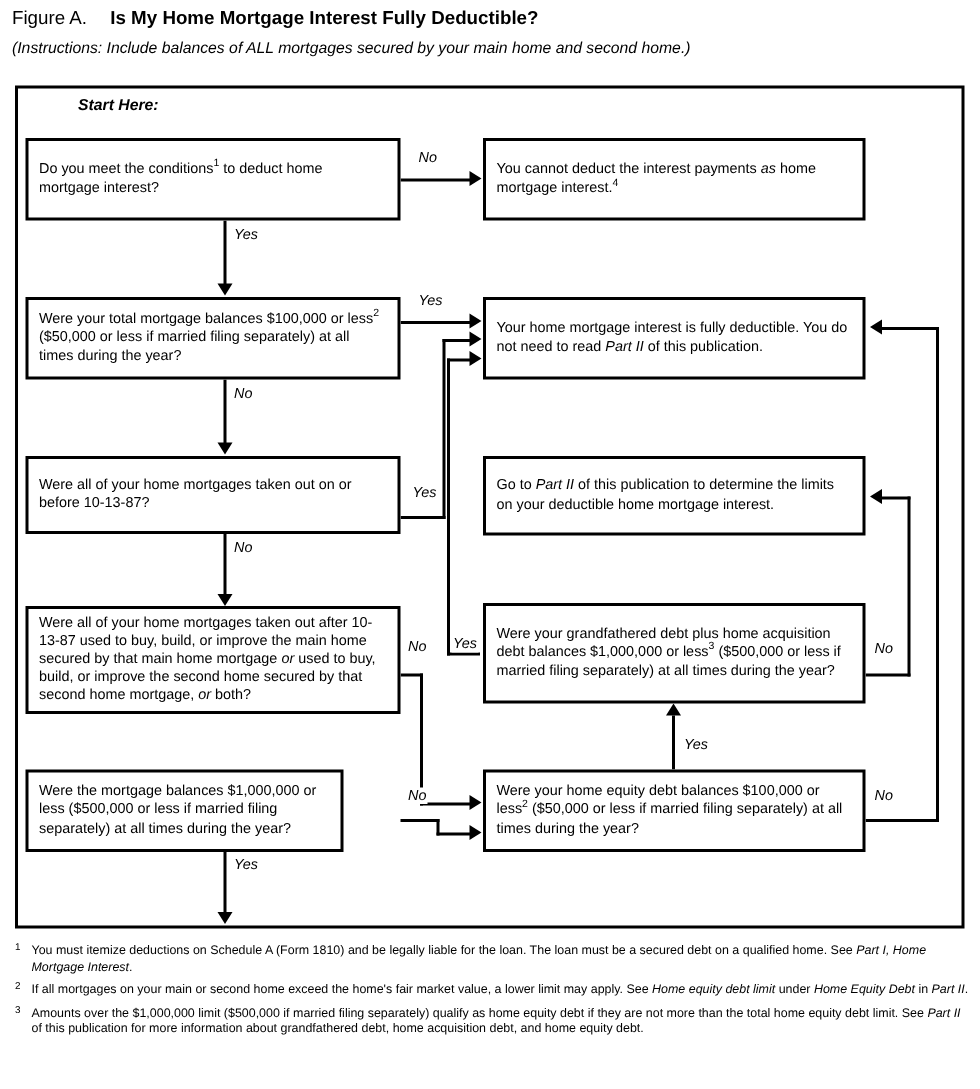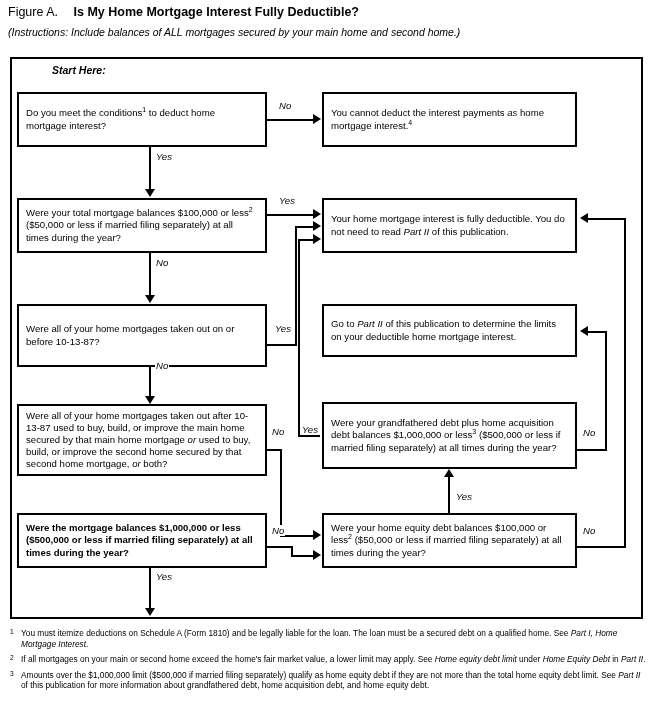--- a/index.html
+++ b/index.html
@@ -125,21 +125,21 @@
   </div>
 
   <div class="hline" style="left:255px; top:155px; width:47px;"></div>
   <div class="arr arr-r" style="left:301px; top:150px;"></div>
   <div class="lbl" style="left:266px; top:136px;">Yes</div>
 
   <div class="vline" style="left:137px; top:194px; height:44px;"></div>
   <div class="arr arr-d" style="left:133px; top:236px;"></div>
   <div class="lbl" style="left:143px; top:198px;">No</div>
 
-  <div class="box" style="left:5px; top:245px; width:250px; height:63px;">
+  <div class="box" style="left:5px; top:245px; width:250px; height:52px;">
     <span class="txt">Were all of your home mortgages taken out on or before 10-13-87?</span>
   </div>
 
   <div class="box" style="left:310px; top:245px; width:255px; height:53px;">
     <span class="txt"><span>Go to </span><i>Part II</i><span> of this publication to determine the limits on your deductible home mortgage interest.</span></span>
   </div>
 
   <div class="hline" style="left:255px; top:285px; width:30px;"></div>
   <div class="vline" style="left:283px; top:167px; height:120px;"></div>
   <div class="hline" style="left:283px; top:167px; width:19px;"></div>
@@ -169,21 +169,21 @@
   <div class="hline" style="left:268px; top:476px; width:34px;"></div>
   <div class="arr arr-r" style="left:301px; top:471px;"></div>
   <div class="lbl" style="left:259px; top:367px;">No</div>
 
   <div class="hline" style="left:565px; top:390px; width:30px;"></div>
   <div class="vline" style="left:593px; top:272px; height:120px;"></div>
   <div class="hline" style="left:576px; top:272px; width:19px;"></div>
   <div class="arr arr-l" style="left:568px; top:267px;"></div>
   <div class="lbl" style="left:570px; top:368px;">No</div>
 
-  <div class="box" style="left:5px; top:454px; width:250px; height:55px;font-weight:bold;">
+  <div class="box" style="left:5px; top:454px; width:212px; height:55px;">
     <span class="txt">Were the mortgage balances $1,000,000 or less ($500,000 or less if married filing separately) at all times during the year?</span>
   </div>
 
   <div class="box" style="left:310px; top:454px; width:255px; height:55px;">
     <span class="txt"><span>Were your home equity debt balances $100,000 or less</span><sup>2</sup><span> ($50,000 or less if married filing separately) at all times during the year?</span></span>
   </div>
 
   <div class="hline" style="left:255px; top:487px; width:26px;"></div>
   <div class="vline" style="left:279px; top:487px; height:11px;"></div>
   <div class="hline" style="left:279px; top:496px; width:23px;"></div>

